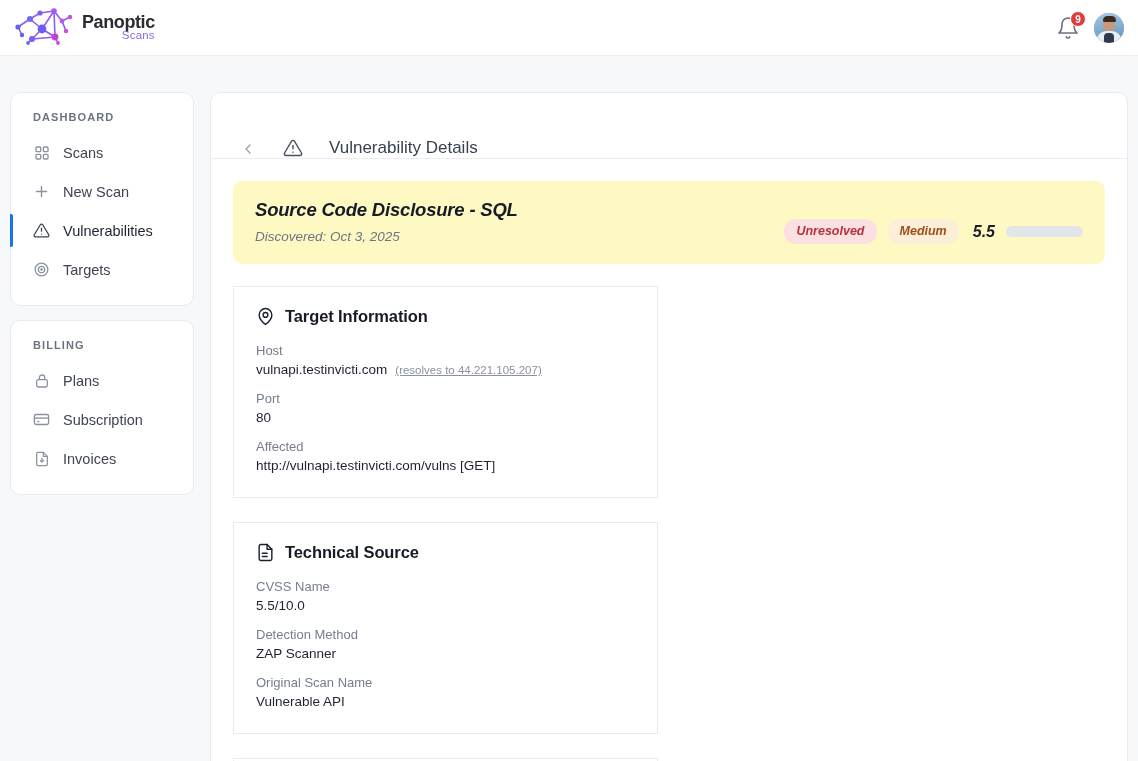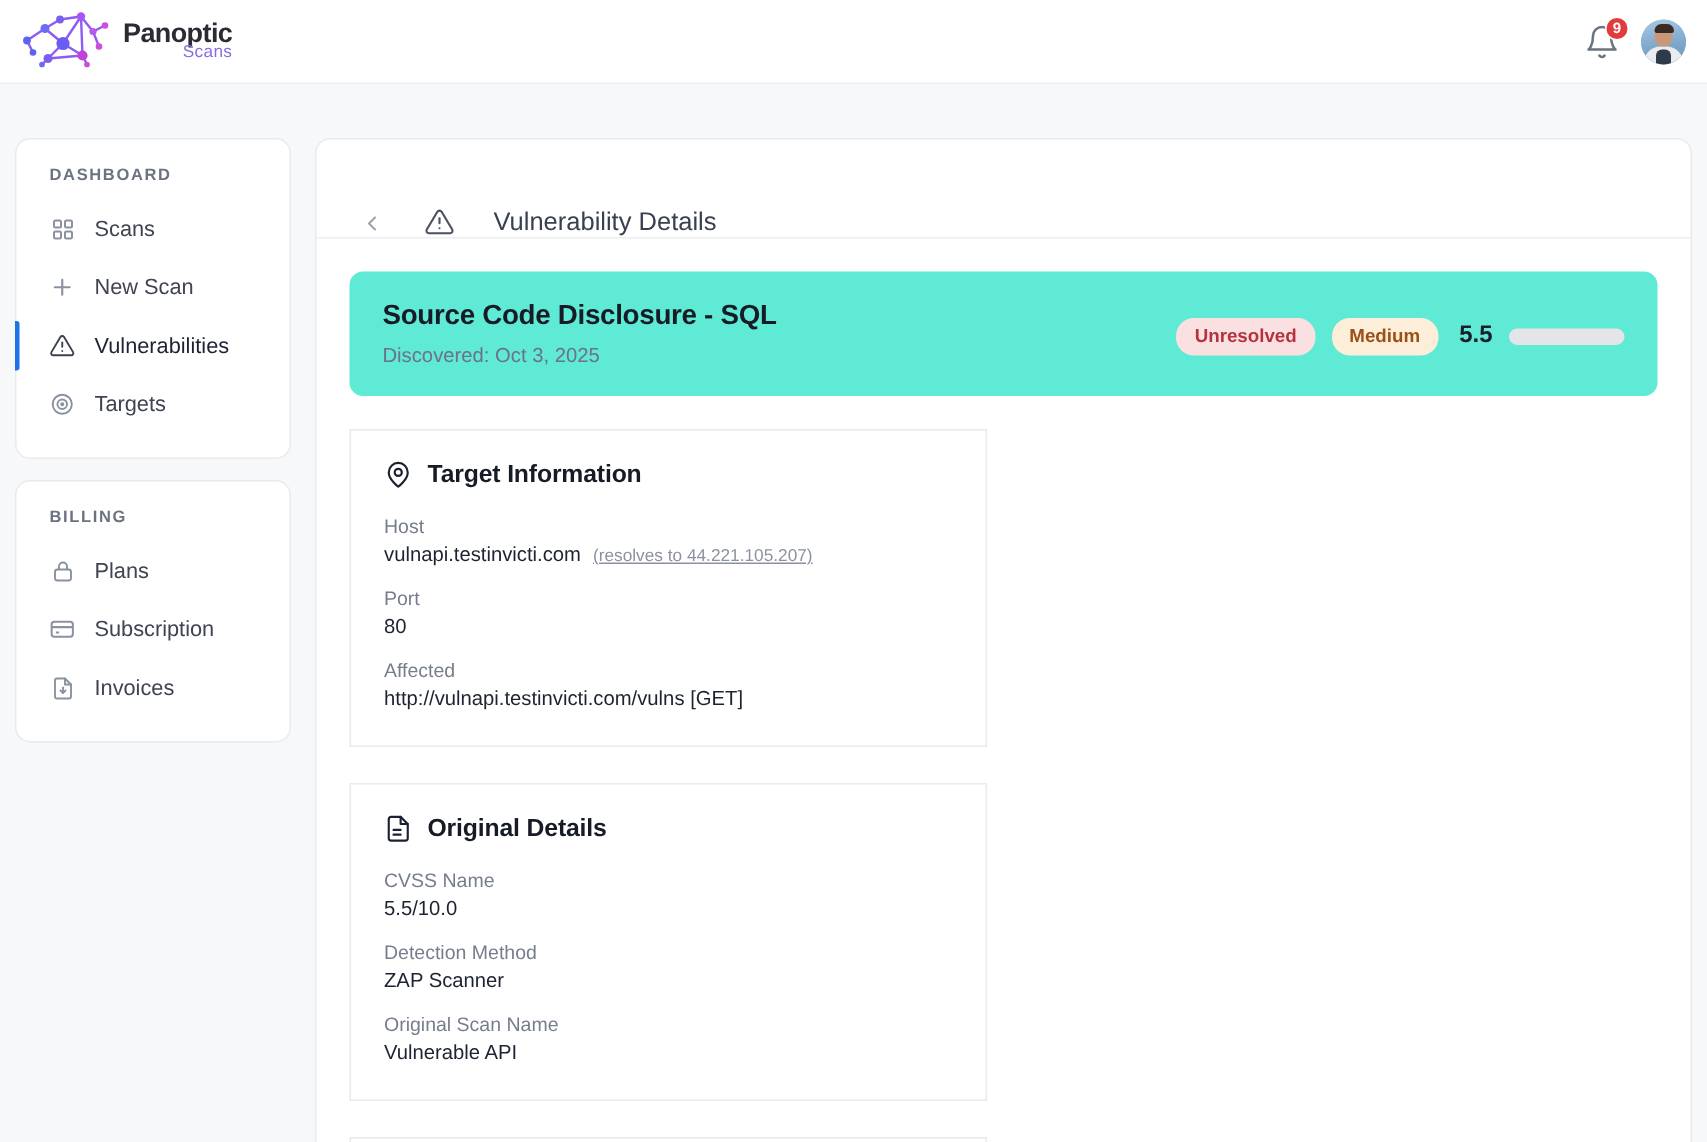--- a/index.html
+++ b/index.html
@@ -102,24 +102,25 @@
   }
   .back-chevron { width: 18px; height: 18px; color: #9aa0ad; cursor: pointer;
     display: flex; align-items: center; justify-content: center; }
   .page-head .warn { width: 20px; height: 20px; color: #4b5160; }
   .page-title { font-size: 17px; color: #39404f; }
 
   .content { padding: 22px 22px 0 22px; }
 
   
   .banner {
-    background: #5eead4; border-radius: 9px;
+    background: #fef9c3; border-radius: 9px;
     padding: 18px 22px 20px 22px;
-    display: flex; align-items: center;
+    display: flex; align-items: flex-end;
     margin-bottom: 22px;
+    font-style: italic;
   }
   .banner-left { flex: 1 1 auto; }
   .vuln-title { font-size: 18.5px; font-weight: bold; color: #161b26; letter-spacing: -0.2px; }
   .vuln-disc { font-size: 13.5px; color: #6c7383; margin-top: 8px; }
   .banner-right { display: flex; align-items: center; gap: 11px; padding-top: 5px; }
   .pill { border-radius: 12px; padding: 5px 12px 6px 12px;
     font-size: 12.5px; font-weight: bold; }
   .pill-unresolved { background: #fbe0e2; color: #b4333e; }
   .pill-medium { background: #fdeeda; color: #9b5018; }
   .score-num { font-size: 16px; font-weight: bold; color: #1a1f2b; margin-left: 3px; }
@@ -342,21 +343,21 @@
       <div class="info-card">
         <div class="card-head">
           <span class="ico">
             <svg width="19" height="19" viewBox="0 0 24 24" fill="none" stroke="currentColor" stroke-width="1.8" stroke-linecap="round" stroke-linejoin="round">
               <path d="M14 2H6a2 2 0 0 0-2 2v16a2 2 0 0 0 2 2h12a2 2 0 0 0 2-2V8z"></path>
                 <path d="M14 2v6h6"></path>
               <path d="M8 13h6"></path>
                 <path d="M8 17h6"></path>
             </svg>
           </span>
-          <span class="card-title">Original Details</span>
+          <span class="card-title">Technical Source</span>
         </div>
         <div class="field">
           <div class="f-label">CVSS Name</div>
           <div class="f-value">5.5/10.0</div>
         </div>
         <div class="field">
           <div class="f-label">Detection Method</div>
           <div class="f-value">ZAP Scanner</div>
         </div>
         <div class="field">

